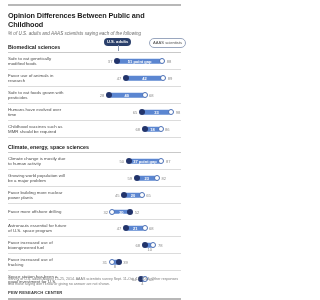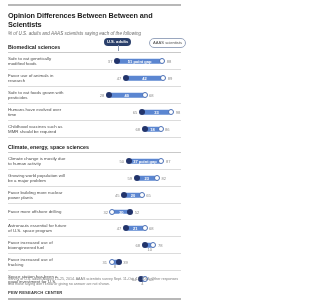--- a/index.html
+++ b/index.html
@@ -106,21 +106,21 @@
   }
   .rule-bot{height:1.6px;background:#b8b8b8;}
 </style>
 </head>
 <body>
 
 <div class="page">
 
   <div class="rule-top"></div>
 
-  <div class="title">Opinion Differences Between Between and Scientists</div>
+  <div class="title">Opinion Differences Between Public and Childhood</div>
   <div class="subtitle">% of U.S. adults and AAAS scientists saying each of the following</div>
 
   <div class="legend">
     <span class="legend-pill legend-adults">U.S. adults</span>
     <span class="legend-pill legend-sci">AAAS scientists</span>
     <span class="leg-line leg-line-a"></span>
     <span class="leg-line leg-line-b"></span>
   </div>
 
   <div id="chart-root">

